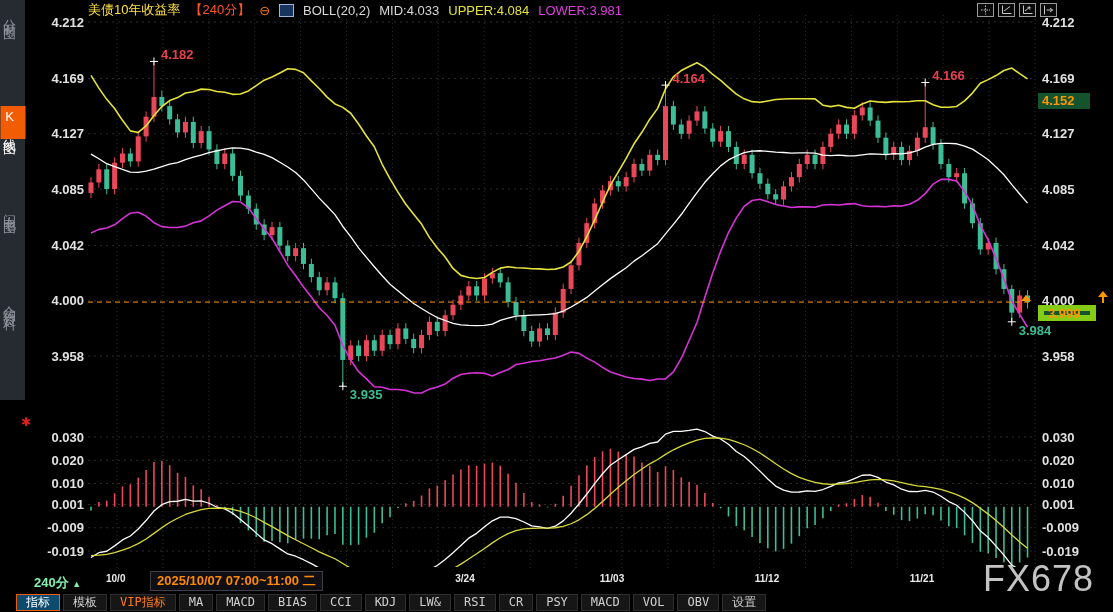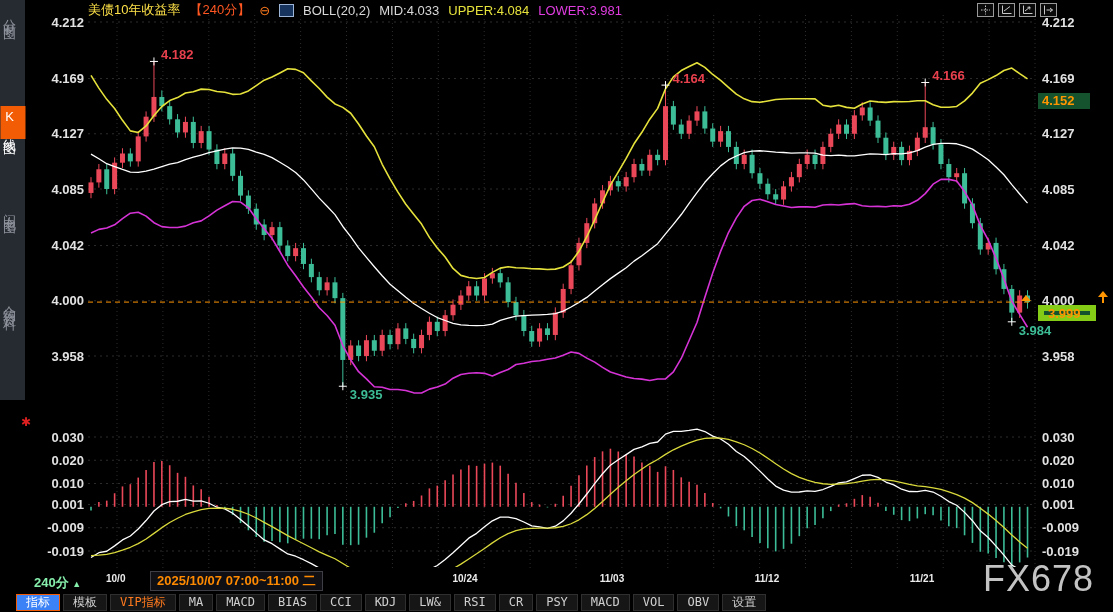--- a/index.html
+++ b/index.html
@@ -48,21 +48,21 @@
   .tooltip { position:absolute; left:150px; top:571px; height:20px; background:#101014; border:1px solid #3e3e46;
              color:#ff8a00; font-size:13px; font-weight:700; line-height:18px; padding:0 6px; z-index:4; white-space:nowrap; }
   .period-badge { position:absolute; left:34px; top:574px; color:#86efac; font-size:13px; font-weight:700;
                   z-index:4; cursor:pointer; }
   .period-badge .arr { font-size:9px; }
 
   
   .toolbar { position:absolute; left:16px; top:594px; display:flex; gap:3px; z-index:4; }
   .tb-btn { height:17px; line-height:15px; padding:0 9px; font-size:12px; color:#cfcfcf; background:#161616;
             border:1px solid #2f2f2f; font-family:"DejaVu Sans Mono","Liberation Sans",sans-serif; cursor:pointer; }
-  .tb-btn.active { background:#3b82f6; border-color:#f25c05; color:#fff; }
+  .tb-btn.active { background:#0c4a6e; border-color:#f25c05; color:#fff; }
   .tb-btn.vip { color:#ff7a1e; }
 
   .watermark { position:absolute; left:983px; top:558px; font-size:36px; letter-spacing:1px; color:#d4d4d4;
                opacity:.92; z-index:6; font-weight:400; }
 
   svg.chart { position:absolute; left:0; top:0; z-index:1; }
 </style>
 </head>
 <body>
 
@@ -581,21 +581,21 @@
     <svg width="12" height="14">
         <path d="M6 1 L11 7 L1 7 Z" fill="#ff9500"></path>
         <path d="M6 7 v6" stroke="#ff9500" stroke-width="2"></path>
       </svg>
   </span>
 
   <div class="xlabel" style="left:106px">10/0</div>
   <div class="tooltip">2025/10/07 07:00~11:00 二</div>
   <div class="xlabel" style="left:300px">5</div>
   <div id="xticks">
-      <div class="xlabel xtick" style="left: 465px;">10/24</div>
+      <div class="xlabel xtick" style="left: 465px;">3/24</div>
       <div class="xlabel xtick" style="left: 612px;">11/03</div>
       <div class="xlabel xtick" style="left: 767px;">11/12</div>
       <div class="xlabel xtick" style="left: 922px;">11/21</div>
     </div>
   <div class="period-badge">
     <span>240分</span>
     <span class="arr">▲</span>
   </div>
 
   <div class="toolbar">

